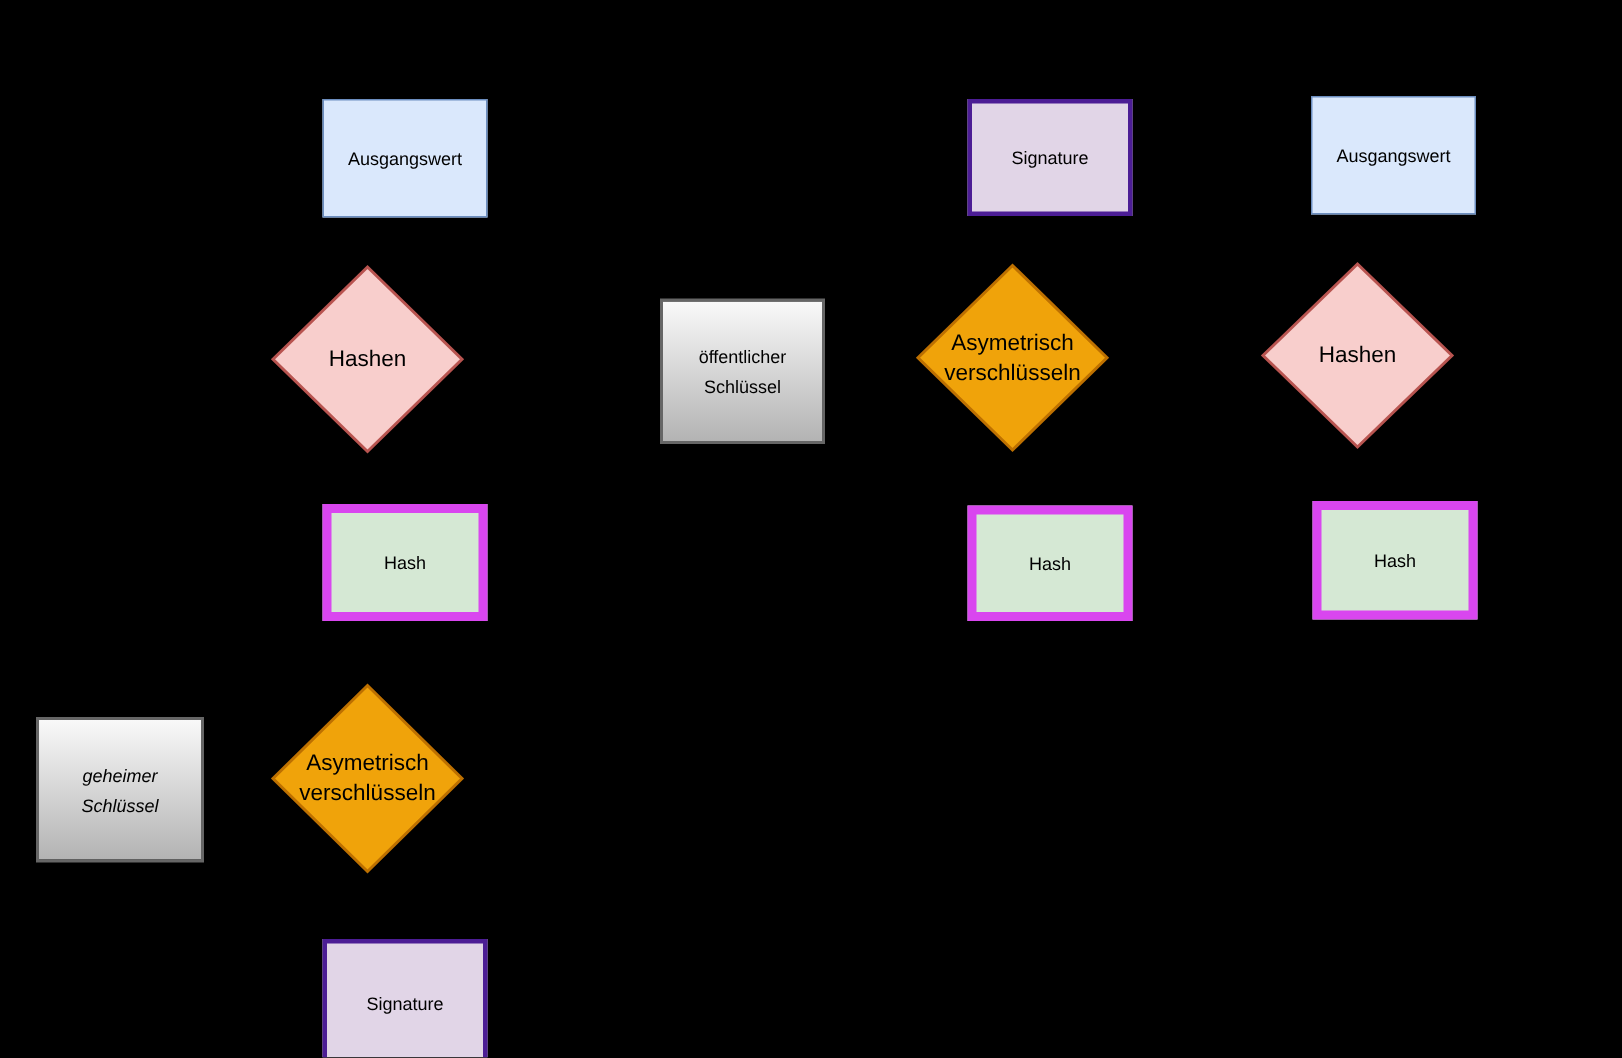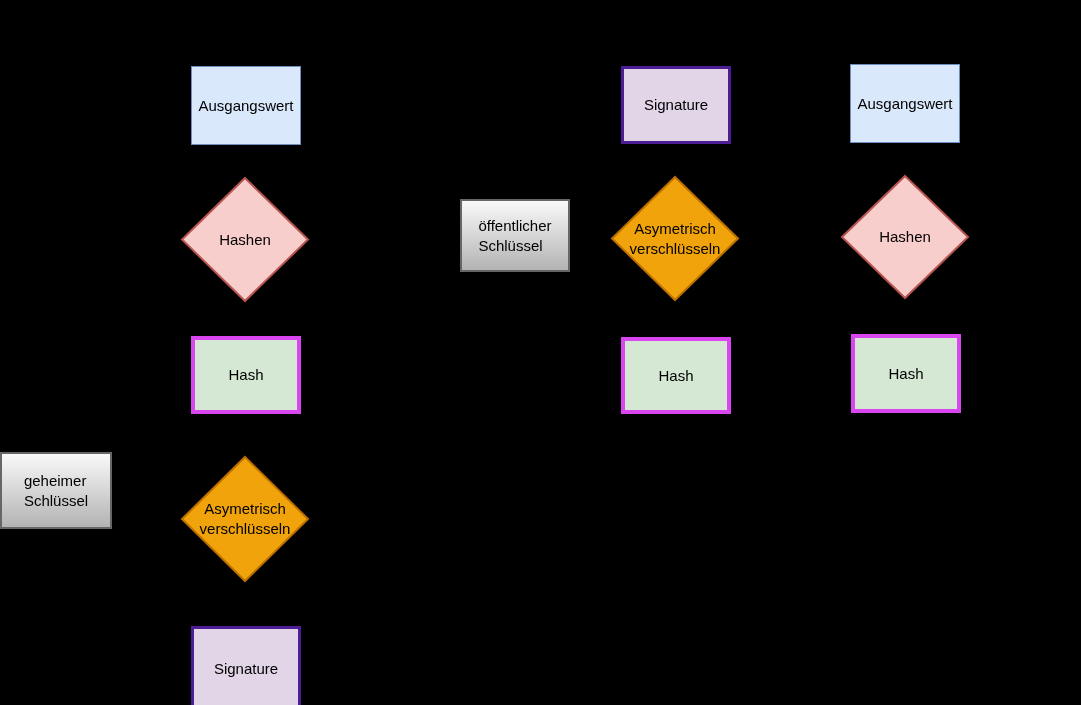--- a/index.html
+++ b/index.html
@@ -15,27 +15,28 @@
     overflow: hidden;
     font-family: "Liberation Sans", sans-serif;
     color: #000000;
   }
   .node {
     position: absolute;
     box-sizing: border-box;
     display: flex;
     align-items: center;
     justify-content: center;
-    text-align: left;
-    font-size: 15px;
+    text-align: center;
+    font-size: 12px;
     line-height: 20px;
     white-space: pre-line;
+    margin-left: 24px;
   }
   .rect-blue   { background: #dae8fc; border: 1px solid #6c8ebf; }
-  .rect-green  { background: #d5e8d4; border: 4px solid #d946ef; }
+  .rect-green  { background: #d5e8d4; border: 6px solid #d946ef; }
   .rect-purple { background: #e1d5e7; border: 3px solid #4c1d95; }
   .rect-gray   {
     background: linear-gradient(#f9f9f9, #b3b3b3);
     border: 2px solid #666666;
   }
   .diamond {
     position: absolute;
   }
   .diamond svg {
     position: absolute;
@@ -98,24 +99,24 @@
   <div class="diamond" style="left:180px; top:455px; width:130px; height:128px;">
     <svg width="130" height="128" viewBox="0 0 130 128">
       <polygon points="65,2 128,64 65,126 2,64" fill="#f0a30a" stroke="#bd7000" stroke-width="2"></polygon>
     </svg>
     <div class="dlabel">Asymetrisch
 verschlüsseln</div>
   </div>
 
   <div class="node rect-purple" style="left:191px; top:626px; width:110px; height:85px;">Signature</div>
 
-  <div class="node rect-gray" style="left:0px; top:452px; width:112px; height:77px;">geheimer
+  <div class="node rect-gray" style="left:0px; top:478px; width:112px; height:97px;font-style:italic;">geheimer
 Schlüssel</div>
 
-  <div class="node rect-gray" style="left:460px; top:199px; width:110px; height:73px;">öffentlicher
+  <div class="node rect-gray" style="left:416px; top:199px; width:110px; height:97px;">öffentlicher
 Schlüssel</div>
 
   <div class="node rect-purple" style="left:621px; top:66px; width:110px; height:78px;">Signature</div>
 
   <div class="diamond" style="left:610px; top:175px; width:130px; height:127px;">
     <svg width="130" height="127" viewBox="0 0 130 127">
       <polygon points="65,2 128,63.5 65,125 2,63.5" fill="#f0a30a" stroke="#bd7000" stroke-width="2"></polygon>
     </svg>
     <div class="dlabel">Asymetrisch
 verschlüsseln</div>

